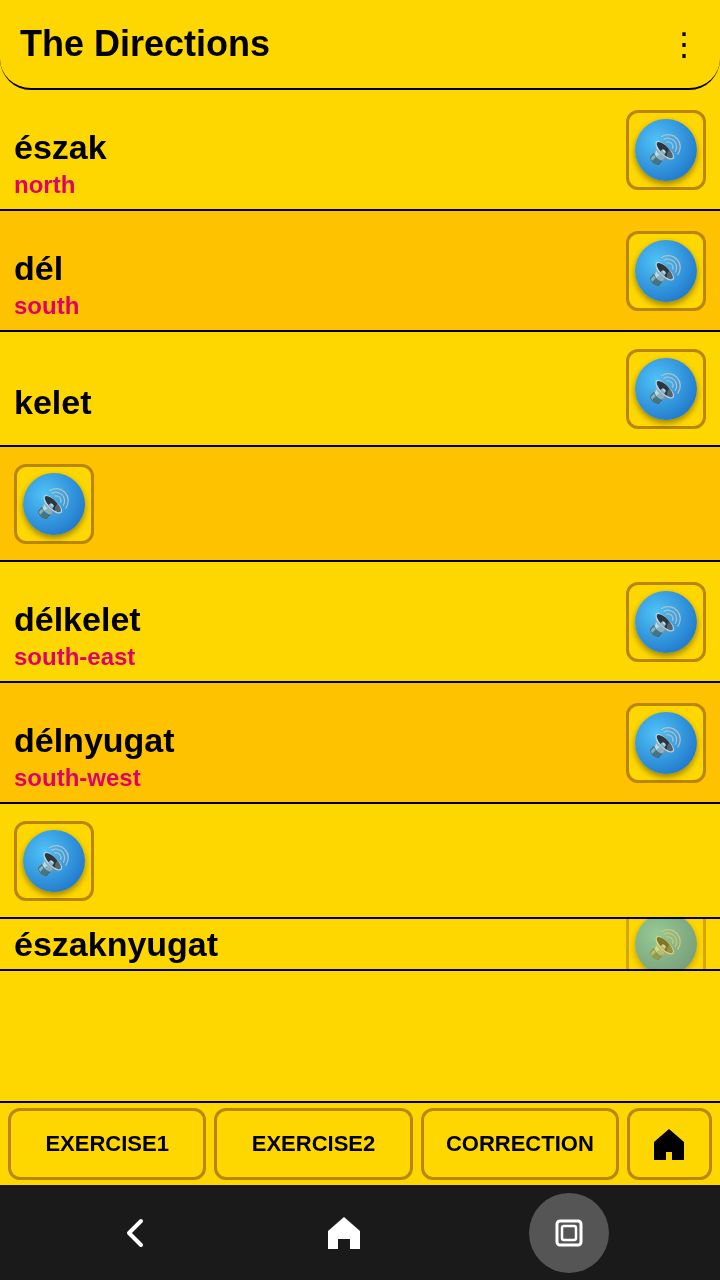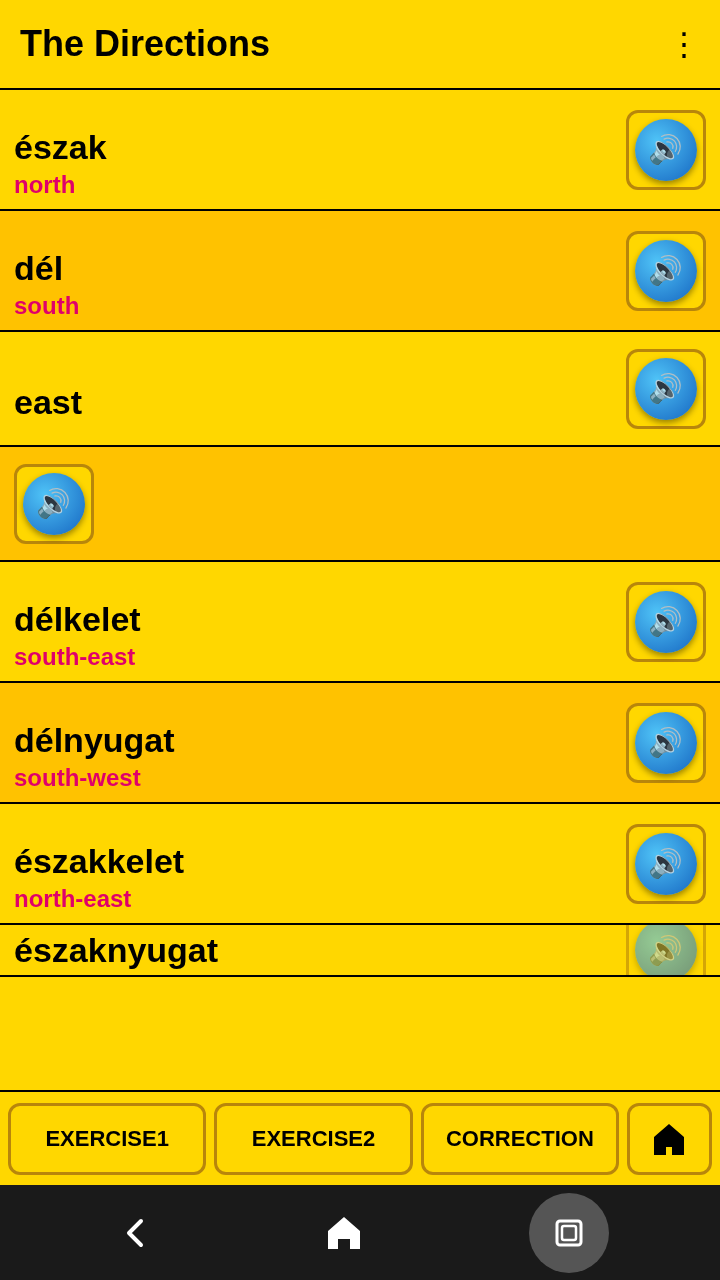--- a/index.html
+++ b/index.html
@@ -16,20 +16,21 @@
 
     
     .header {
       background: #FFD700;
       display: flex;
       align-items: center;
       justify-content: space-between;
       padding: 12px 20px;
       height: 90px;
       border-bottom: 2px solid #000;
+      border-radius: 31px;
     }
     .header-title {
       font-size: 36px;
       font-weight: bold;
       color: #000;
     }
     .header-menu-icon {
       font-size: 32px;
       color: #000;
       cursor: pointer;
@@ -120,21 +121,21 @@
       color: #000;
     }
 
     
     .bottom-toolbar {
       display: flex;
       background: #FFD700;
       border-top: 2px solid #000;
       padding: 10px 8px;
       gap: 8px;
-      height: 95px;
+      height: 84px;
       align-items: center;
     }
     .toolbar-btn {
       flex: 1;
       height: 72px;
       border-radius: 12px;
       background: #FFD700;
       border: 3px solid #B8860B;
       font-size: 22px;
       font-weight: bold;
@@ -212,21 +213,21 @@
         <span class="vocab-english">south</span>
       </div>
       <div class="audio-btn">
         <div class="audio-btn-inner">
           <span class="audio-icon">🔊</span>
         </div>
       </div>
     </div>
       <div class="vocab-item">
       <div class="vocab-text">
-        <span class="vocab-hungarian">east</span>
+        <span class="vocab-hungarian">kelet</span>
       </div>
       <div class="audio-btn">
         <div class="audio-btn-inner">
           <span class="audio-icon">🔊</span>
         </div>
       </div>
     </div>
       <div class="vocab-item">
       <div class="audio-btn">
         <div class="audio-btn-inner">
@@ -250,24 +251,20 @@
         <span class="vocab-hungarian">délnyugat</span>
         <span class="vocab-english">south-west</span>
       </div>
       <div class="audio-btn">
         <div class="audio-btn-inner">
           <span class="audio-icon">🔊</span>
         </div>
       </div>
     </div>
       <div class="vocab-item">
-      <div class="vocab-text">
-        <span class="vocab-hungarian">északkelet</span>
-        <span class="vocab-english">north-east</span>
-      </div>
       <div class="audio-btn">
         <div class="audio-btn-inner">
           <span class="audio-icon">🔊</span>
         </div>
       </div>
     </div>
     </div>
 
   <div class="vocab-item-partial">
     <div class="vocab-partial-text">északnyugat</div>

